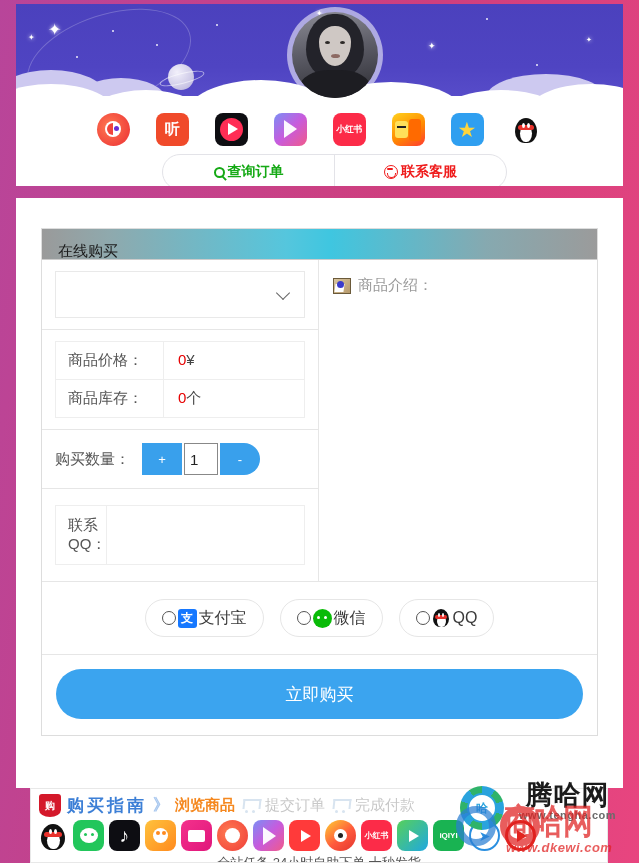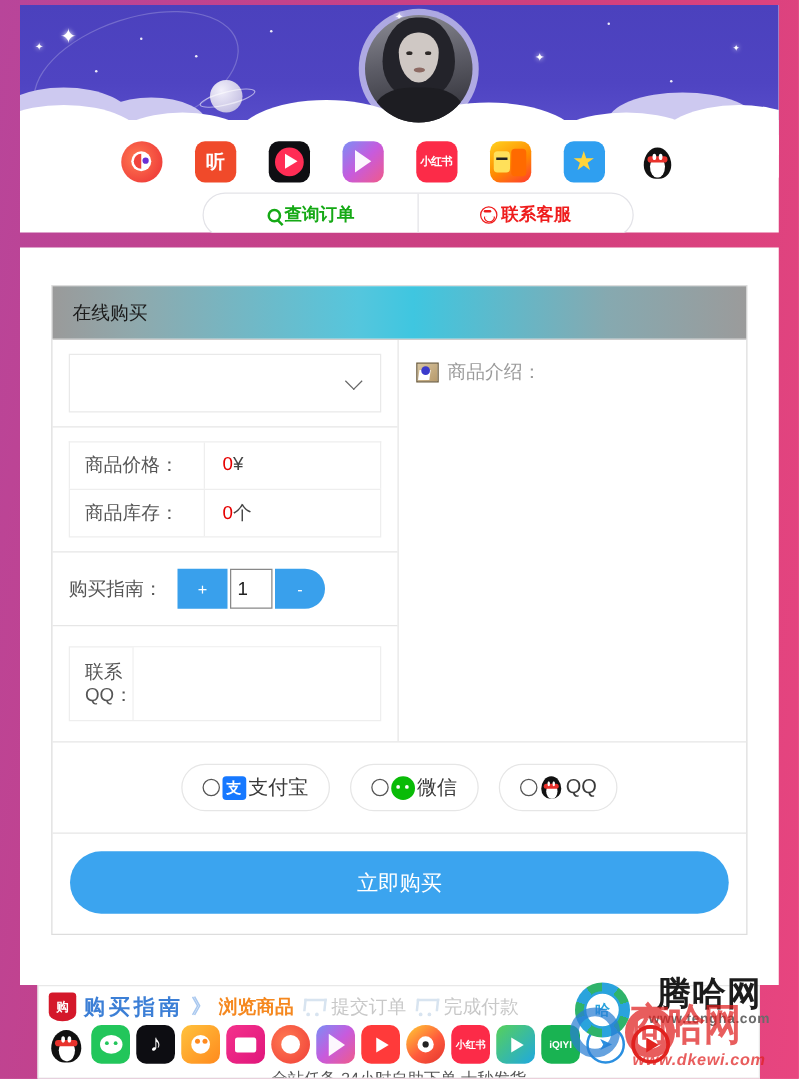--- a/index.html
+++ b/index.html
@@ -182,21 +182,21 @@
   
   .main-card {
     position: absolute; left: 16px; top: 198px; width: 607px; height: 590px;
     background: #fff;
   }
   .panel {
     position: absolute; left: 25px; top: 30px; width: 557px;
     border: 1px solid #ddd; background: #fff;
   }
   .panel-title {
-    height: 43px; line-height: 43px; padding-left: 16px;
+    height: 31px; line-height: 43px; padding-left: 16px;
     font-size: 15px; color: #1b1b1b;
     background: linear-gradient(90deg,#9a9a9a 0%, #8fa9ad 12%, #55c6dd 44%, #3fc6e0 52%, #86a9b0 80%, #9b9b9b 100%);
     border-bottom: 1px solid #ccc;
   }
   .panel-body { display: flex; }
   .col-left { width: 277px; border-right: 1px solid #e6e6e6; }
   .col-right { flex: 1; padding: 16px 14px; }
 
   .cell { border-bottom: 1px solid #e6e6e6; padding: 11px 13px; }
   .cell:last-child { border-bottom: none; }
@@ -501,21 +501,21 @@
             </div>
             <div class="kv">
               <div class="k">商品库存：</div>
               <div class="v">
                 <span class="num">0</span><span>个</span>
               </div>
             </div>
           </div>
 
           <div class="qty-row">
-            <span class="qty-label">购买指南：</span>
+            <span class="qty-label">购买数量：</span>
             <button class="q-btn q-plus">+</button>
             <input class="q-input" value="1" style="">
             <button class="q-btn q-minus">-</button>
           </div>
 
           <div class="qq-row">
             <div class="qq-k">联系QQ：</div>
             <input class="qq-in" placeholder="" style="">
           </div>
 

